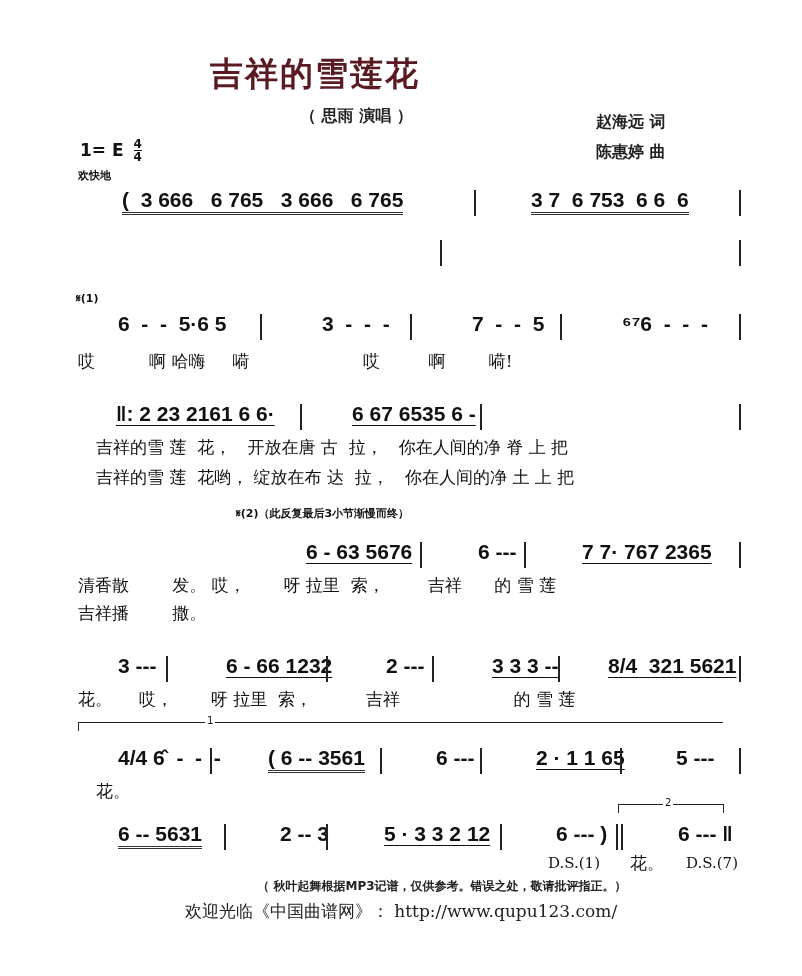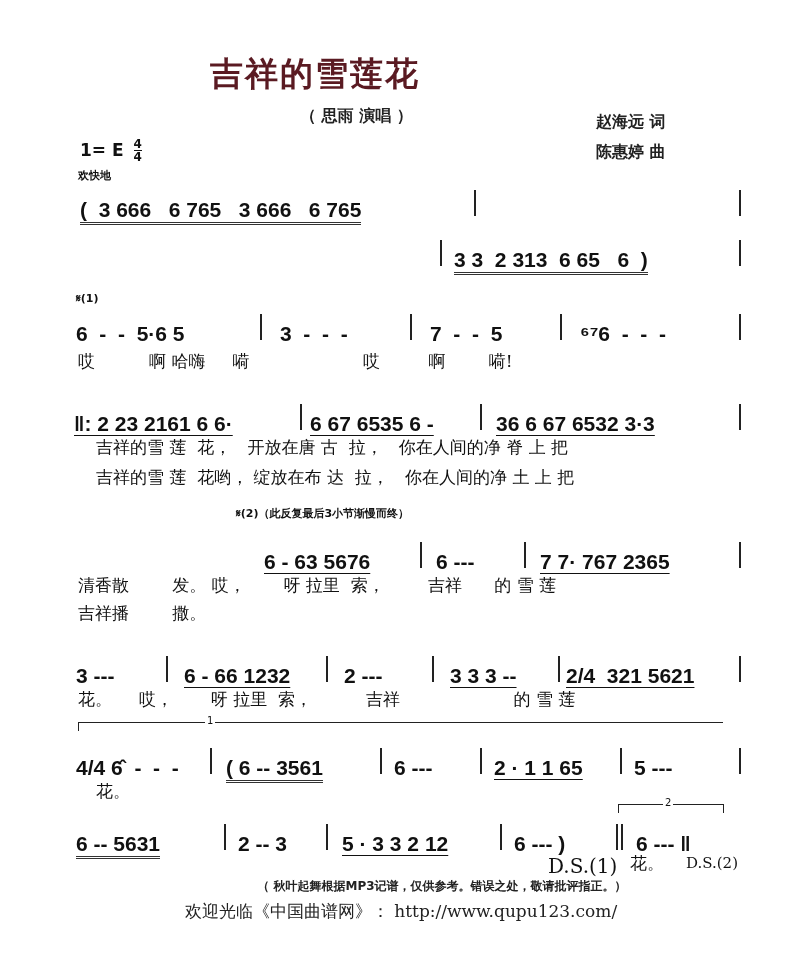--- a/index.html
+++ b/index.html
@@ -8,21 +8,21 @@
   .abs{position:absolute;}
   .title{left:0;width:690px;top:52px;text-align:center;font-size:33px;font-weight:bold;color:#5a1a22;letter-spacing:2px;}
   .title span{position:relative;left:-30px;}
   .singer{left:300px;top:106px;font-size:16px;font-weight:bold;color:#222;}
   .credit{left:596px;font-size:16px;color:#222;font-family:"DejaVu Serif","Liberation Serif",serif;font-weight:bold;}
   .key{left:80px;top:138px;font-size:17px;font-weight:bold;}
   .ts{display:inline-block;vertical-align:middle;text-align:center;font-size:12px;line-height:12px;margin-left:4px;}
   .ts .n{display:block;border-bottom:1px solid #111;}
   .tempo{left:78px;top:168px;font-size:11px;font-weight:bold;}
   .row{left:74px;width:670px;height:34px;font-family:"Liberation Sans","DejaVu Sans",sans-serif;font-weight:bold;font-size:21px;}
-  .m{position:absolute;top:10px;white-space:pre;}
+  .m{position:absolute;top:0;white-space:pre;margin-left:42px;}
   .bar{position:absolute;width:2px;height:26px;background:#222;top:2px;}
   .lyr{left:78px;font-family:"DejaVu Serif","Liberation Serif",serif;font-size:17px;color:#111;white-space:pre;text-align:center;}
   .mark{font-size:11px;font-weight:bold;}
   .u1{text-decoration:underline;text-decoration-thickness:1px;text-underline-offset:4px;}
   .u2{border-bottom:3px double #333;}
   .volta{border-top:1px solid #222;border-left:1px solid #222;height:8px;font-size:10px;}
   .foot1{left:0;width:802px;text-align:center;top:878px;font-size:12px;font-weight:bold;color:#222;padding-left:41px;}
   .foot2{left:0;width:802px;text-align:center;top:900px;font-size:17px;font-family:"DejaVu Serif","Liberation Serif",serif;color:#222;}
 </style>
 </head>
@@ -38,26 +38,26 @@
   <span class="ts">
     <span class="n">4</span>
     <span>4</span>
   </span>
 </div>
 <div class="abs tempo">欢快地</div>
 
 <div class="abs row" style="top:188px">
   <span class="m u2" style="left:6px">(  3 666   6 765   3 666   6 765</span>
   <span class="bar" style="left:400px"></span>
+  <span class="m u2" style="left:415px">3 7  6 753  6 6  6</span>
   <span class="bar" style="left:665px"></span>
 </div>
 
 <div class="abs row" style="top:238px">
   <span class="bar" style="left:366px"></span>
-  <span class="m u2" style="left:380px">3 3  2 313  6 65   6  )</span>
   <span class="bar" style="left:665px"></span>
 </div>
 
 <div class="abs mark" style="left:76px;top:292px">𝄋(1)</div>
 <div class="abs row" style="top:312px">
   <span class="m" style="left:2px">6  -  -  5·6 5</span>
   <span class="bar" style="left:186px"></span>
   <span class="m" style="left:206px">3  -  -  -</span>
   <span class="bar" style="left:336px"></span>
   <span class="m" style="left:356px">7  -  -  5</span>
@@ -65,21 +65,20 @@
   <span class="m" style="left:506px">⁶⁷6  -  -  -</span>
   <span class="bar" style="left:665px"></span>
 </div>
 <div class="abs lyr" style="top:350px">哎          啊 哈嗨     嗬                     哎         啊        嗬!</div>
 
 <div class="abs row" style="top:402px">
   <span class="m u1" style="left:0px">‖: 2 23 2161 6 6·</span>
   <span class="bar" style="left:226px"></span>
   <span class="m u1" style="left:236px">6 67 6535 6 -</span>
   <span class="bar" style="left:406px"></span>
-  <span class="m u1" style="left:422px">36 6 67 6532 3·3</span>
   <span class="bar" style="left:665px"></span>
 </div>
 <div class="abs lyr" style="left:96px;top:436px">吉祥的雪 莲  花，   开放在唐 古  拉，   你在人间的净 脊 上 把</div>
 <div class="abs lyr" style="left:96px;top:466px">吉祥的雪 莲  花哟， 绽放在布 达  拉，   你在人间的净 土 上 把</div>
 
 <div class="abs mark" style="left:236px;top:506px">𝄋(2)（此反复最后3小节渐慢而终）</div>
 <div class="abs row" style="top:540px">
   <span class="m u1" style="left:190px">6 - 63 5676</span>
   <span class="bar" style="left:346px"></span>
   <span class="m" style="left:362px">6 ---</span>
@@ -92,21 +91,21 @@
 
 <div class="abs row" style="top:654px">
   <span class="m" style="left:2px">3 ---</span>
   <span class="bar" style="left:92px"></span>
   <span class="m u1" style="left:110px">6 - 66 1232</span>
   <span class="bar" style="left:252px"></span>
   <span class="m" style="left:270px">2 ---</span>
   <span class="bar" style="left:358px"></span>
   <span class="m u1" style="left:376px">3 3 3 --</span>
   <span class="bar" style="left:484px"></span>
-  <span class="m u1" style="left:492px">2/4  321 5621</span>
+  <span class="m u1" style="left:492px">8/4  321 5621</span>
   <span class="bar" style="left:665px"></span>
 </div>
 <div class="abs lyr" style="top:688px">花。     哎，       呀 拉里  索，          吉祥                     的 雪 莲</div>
 <div class="abs volta" style="left:78px;top:722px;width:644px">
   <span style="position:absolute;left:126px;top:-8px;background:#fff;padding:0 2px">1</span>
 </div>
 
 <div class="abs row" style="top:746px">
   <span class="m" style="left:2px">4/4 6̂  -  -  -</span>
   <span class="bar" style="left:136px"></span>
@@ -129,18 +128,18 @@
   <span class="bar" style="left:150px"></span>
   <span class="m" style="left:164px">2 -- 3</span>
   <span class="bar" style="left:252px"></span>
   <span class="m u1" style="left:268px">5 · 3 3 2 12</span>
   <span class="bar" style="left:426px"></span>
   <span class="m" style="left:440px">6 --- )</span>
   <span class="bar" style="left:542px"></span>
   <span class="bar" style="left:547px"></span>
   <span class="m" style="left:562px">6 --- ‖</span>
 </div>
-<div class="abs lyr" style="left:548px;top:854px;font-size:20px">D.S.(1)</div>
+<div class="abs lyr" style="left:548px;top:854px;font-size:15px">D.S.(1)</div>
 <div class="abs lyr" style="left:630px;top:852px">花。</div>
-<div class="abs lyr" style="left:686px;top:854px;font-size:15px">D.S.(2)</div>
+<div class="abs lyr" style="left:686px;top:854px;font-size:15px">D.S.(7)</div>
 
 <div class="abs foot1">（ 秋叶起舞根据MP3记谱，仅供参考。错误之处，敬请批评指正。）</div>
 <div class="abs foot2">欢迎光临《中国曲谱网》： http://www.qupu123.com/</div>
 
 </body></html>

